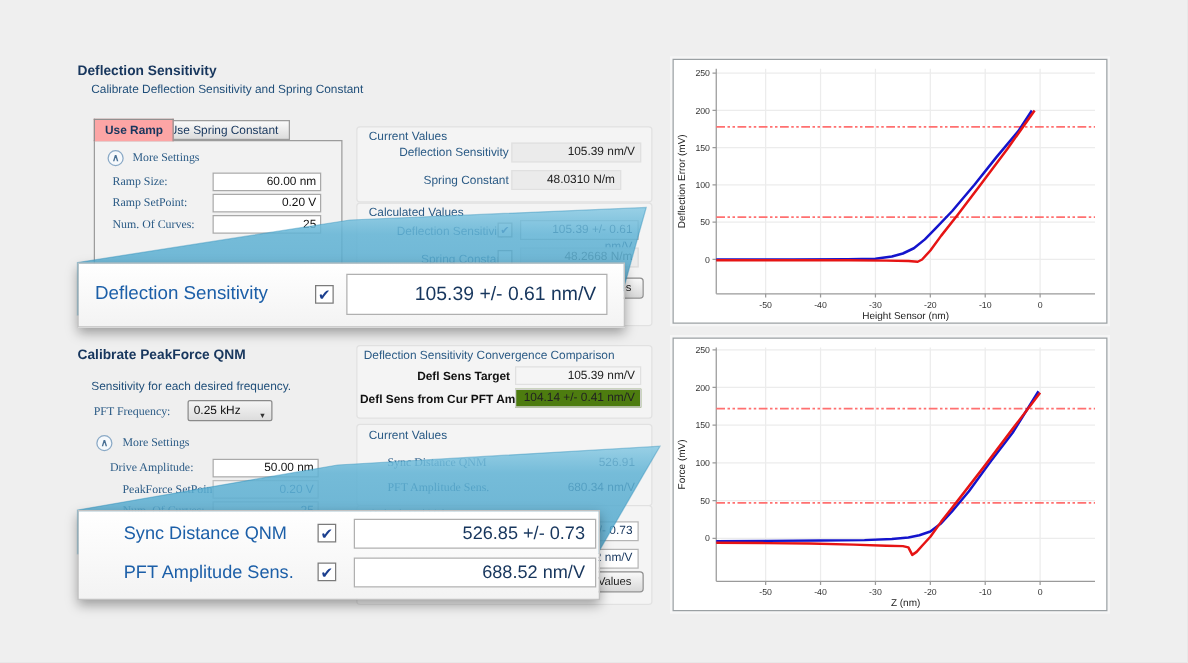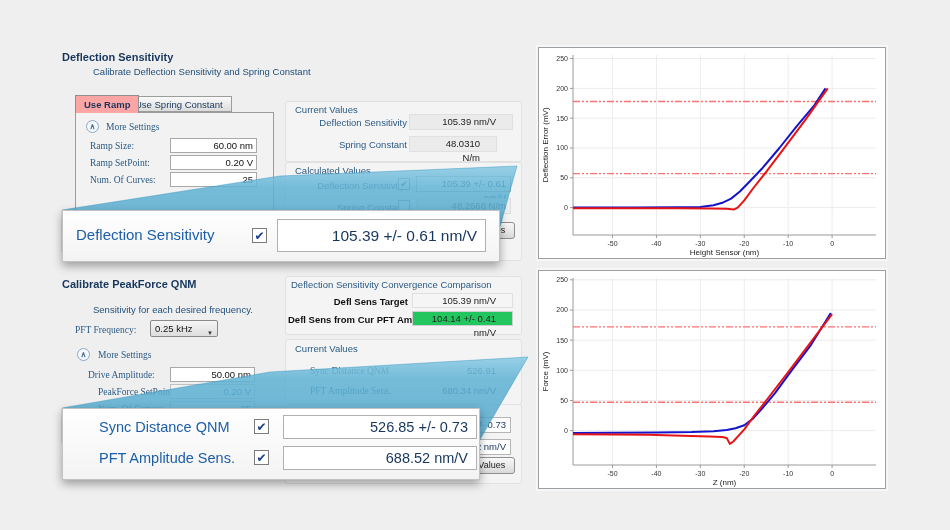--- a/index.html
+++ b/index.html
@@ -1,29 +1,29 @@
 <!DOCTYPE html>
 <html><head>
 <meta charset="utf-8">
 <style>
   html,body{margin:0;padding:0;background:#e4e4e4;}
   .page{position:relative;width:950px;height:530px;background:#efefef;
         font-family:"Liberation Sans",sans-serif;overflow:hidden;}
   .abs{position:absolute;}
   .sec-title{font-size:11px;font-weight:bold;color:#17365d;white-space:nowrap;}
-  .sec-sub{font-size:9.5px;color:#1f4e79;white-space:nowrap;margin-left:20px;}
+  .sec-sub{font-size:9.5px;color:#1f4e79;white-space:nowrap;}
   .lbl{font-size:9.5px;color:#2a5a85;white-space:nowrap;font-family:Liberation Serif, serif;}
   .rlbl{font-size:9.5px;color:#2a5a85;white-space:nowrap;text-align:right;}
   .brlbl{font-size:9.5px;color:#111;font-weight:bold;white-space:nowrap;text-align:right;}
   .grp-hdr{font-size:9.5px;color:#2a5a85;white-space:nowrap;}
   .input{background:#fff;border:1px solid #a9a9a9;font-size:9.5px;color:#111;
          text-align:right;padding:0 3px;box-sizing:border-box;line-height:13px;}
   .input.dis{background:#f3f3f3;color:#34679a;border-color:#c0c0c0;}
   .roval{background:#ebebeb;border:1px solid #e0e0e0;font-size:9.5px;color:#222;
-         text-align:right;padding:0 16px;box-sizing:border-box;line-height:14px;}
+         text-align:right;padding:0 4px;box-sizing:border-box;line-height:14px;}
   .calcval{background:#fff;border:1px solid #b5b5b5;font-size:9.5px;color:#17365d;
          text-align:right;padding:0 4px;box-sizing:border-box;line-height:14px;}
   .calcval.dis{background:#ececec;border-color:#dcdcdc;color:#444;}
   .panel{background:#f4f4f4;border:1px solid #e1e1e1;border-radius:3px;}
   .tab{font-size:9.5px;color:#17365d;padding:0 8px;white-space:nowrap;box-sizing:border-box;}
   .tab.active{background:#fca5a5;border:1px solid #909090;border-bottom:none;
          line-height:17px;font-weight:bold;z-index:2;}
   .tab.inactive{background:linear-gradient(#fafafa,#dcdcdc);border:1px solid #9c9c9c;
          line-height:15px;}
   .tabbox{background:#f2f2f2;border:1px solid #9c9c9c;}
@@ -105,21 +105,21 @@
   <div class="abs lbl" style="left:98px;top:387px">PeakForce SetPoint:</div>
   <div class="abs input dis" style="left:170px;top:384px;width:85px;height:15px">0.20 V</div>
   <div class="abs lbl" style="left:98px;top:404px">Num. Of Curves:</div>
   <div class="abs input dis" style="left:170px;top:401px;width:85px;height:15px">25</div>
 
   <div class="abs panel" style="left:285px;top:276px;width:235px;height:57px"></div>
   <div class="abs grp-hdr" style="left:291px;top:279px">Deflection Sensitivity Convergence Comparison</div>
   <div class="abs brlbl" style="left:288px;top:296px;width:120px">Defl Sens Target</div>
   <div class="abs roval" style="left:412px;top:293px;width:101px;height:15px;background:#f5f5f5">105.39 nm/V</div>
   <div class="abs brlbl" style="left:288px;top:314px;width:120px">Defl Sens from Cur PFT Ampl Sens</div>
-  <div class="abs roval" style="left:412px;top:311px;width:101px;height:15px;background:#22c55e;border-color:#cfcfcf">104.14 +/- 0.41 nm/V</div>
+  <div class="abs roval" style="left:412px;top:311px;width:101px;height:15px;background:#4d7c0f;border-color:#cfcfcf">104.14 +/- 0.41 nm/V</div>
 
   <div class="abs panel" style="left:285px;top:339px;width:235px;height:64px"></div>
   <div class="abs grp-hdr" style="left:295px;top:343px">Current Values</div>
   <div class="abs lbl" style="left:310px;top:366px">Sync Distance QNM</div>
   <div class="abs roval" style="left:409px;top:363px;width:104px;height:16px;background:transparent;border-color:transparent;color:#17365d">526.91</div>
   <div class="abs lbl" style="left:310px;top:386px">PFT Amplitude Sens.</div>
   <div class="abs roval" style="left:409px;top:383px;width:104px;height:16px;background:transparent;border-color:transparent;color:#17365d">680.34 nm/V</div>
 
   <div class="abs panel" style="left:285px;top:404px;width:235px;height:78px"></div>
   <div class="abs grp-hdr" style="left:295px;top:406px">Calculated Values</div>

